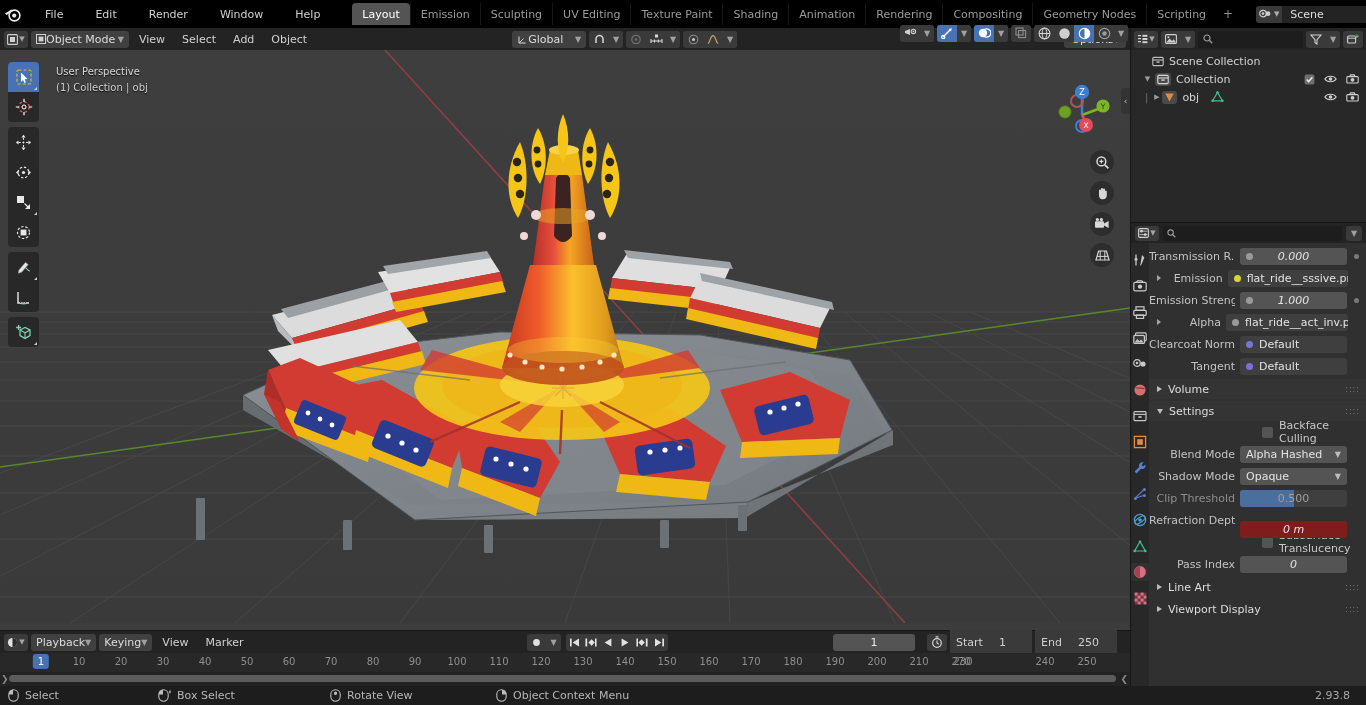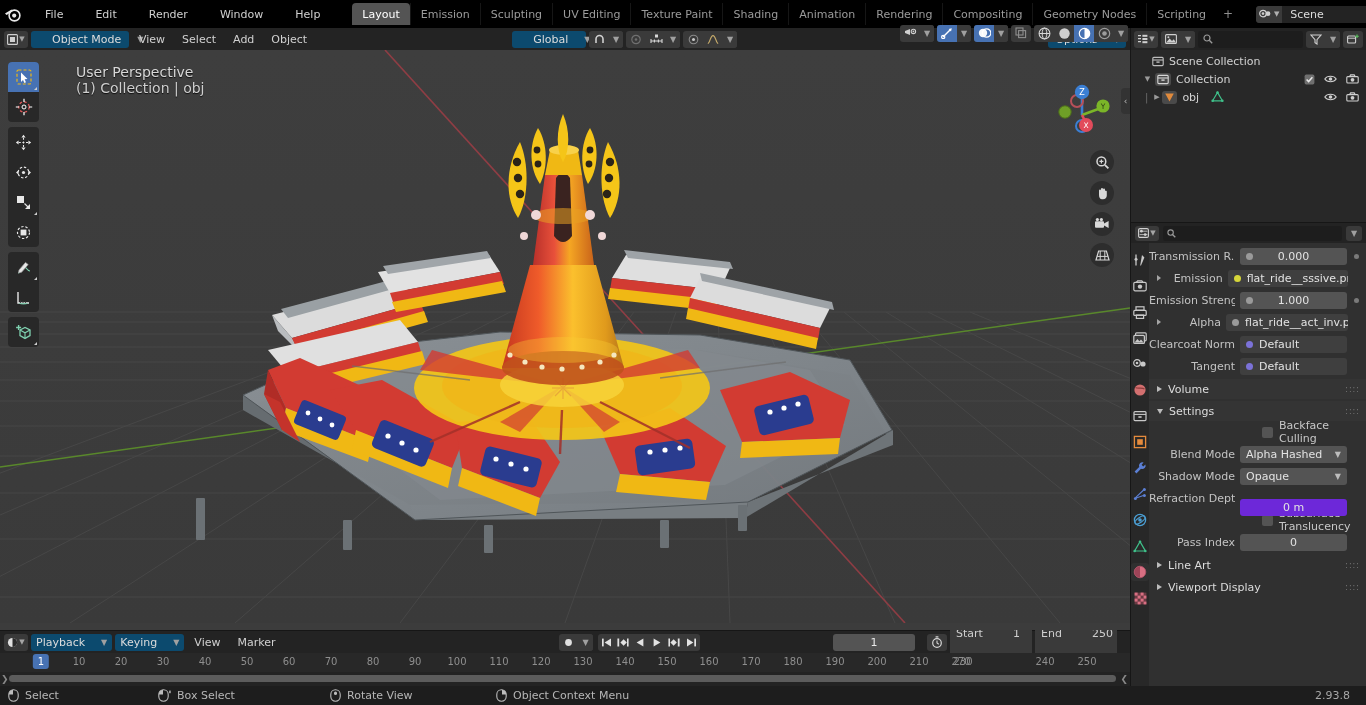--- a/index.html
+++ b/index.html
@@ -49,38 +49,38 @@
 
   
   .vp-header {
     height:22px; background:#232323; display:flex; align-items:center; padding:0 4px; gap:3px; flex:0 0 22px;
   }
   .editor-type {
     width:24px; height:17px; background:#3a3a3a; border-radius:3px; display:flex; align-items:center;
     justify-content:center; gap:1px;
   }
   .dd {
-    display:flex; align-items:center; height:17px; background:#0c4a6e; border-radius:3px;
-    padding:0 5px; gap:16px; font-size:11px; color:#dcdcdc; white-space:nowrap;
+    display:flex; align-items:center; height:17px; background:#404040; border-radius:3px;
+    padding:0 5px; gap:0; font-size:11px; color:#dcdcdc; white-space:nowrap;
   }
   .dd .cv { color:#a0a0a0; font-size:8px; }
   .hmenu { padding:2px 7px; font-size:11px; color:#d0d0d0; border-radius:3px; }
   .igrp { display:flex; align-items:center; height:17px; background:#3a3a3a; border-radius:3px; overflow:hidden; }
   .igrp > .ibtn { width:20px; height:17px; display:flex; align-items:center; justify-content:center; }
   .igrp > .ibtn.on { background:#4772b3; }
   .ibtn.flat { width:20px; height:17px; display:flex; align-items:center; justify-content:center;
     background:#3a3a3a; border-radius:3px; }
   .cvbtn { width:14px; height:17px; background:#3a3a3a; display:flex; align-items:center; justify-content:center; color:#a0a0a0; font-size:8px;}
   .spacer-grow { flex:1 1 auto; }
 
   
   .viewport { position:relative; flex:1 1 auto; overflow:hidden; background:#3c3c3c; }
   .vp-grid { position:absolute; inset:0; }
-  .vp-text { position:absolute; left:56px; top:14px; font-size:14px; color:#d8d8d8; line-height:16px;
-    text-shadow:0 1px 1px rgba(0,0,0,.8); pointer-events:none;margin-left:20px; }
+  .vp-text { position:absolute; left:56px; top:14px; font-size:10px; color:#d8d8d8; line-height:16px;
+    text-shadow:0 1px 1px rgba(0,0,0,.8); pointer-events:none; }
   .vp-text .l2 { color:#cfcfcf; }
 
   .toolbar-left { position:absolute; left:8px; top:12px; width:31px; display:flex; flex-direction:column; gap:0px;}
   .tgrp { background:#282828; border-radius:4px; overflow:hidden; margin-bottom:5px; }
   .tbtn { width:31px; height:30px; display:flex; align-items:center; justify-content:center; position:relative; }
   .tbtn.active { background:#4772b3; }
   .tcorner { position:absolute; right:2px; bottom:2px; width:0;height:0;
     border-left:3px solid transparent; border-bottom:3px solid #cfcfcf; }
 
   .nav-gizmo { position:absolute; right:12px; top:20px; width:80px; height:80px; }
@@ -92,22 +92,22 @@
   
   .tl { flex:0 0 56px; background:#232323; display:flex; flex-direction:column; border-top:1px solid #161616;}
   .tl-header { height:22px; display:flex; align-items:center; padding:0 4px; gap:3px; background:#232323;}
   .tl-playbtns { display:flex; align-items:center; height:17px; background:#3a3a3a; border-radius:3px; overflow:hidden; margin-left:2px;}
   .tl-playbtns .pb { width:17px; height:17px; display:flex; align-items:center; justify-content:center; }
   .numfield {
     height:17px; background:#545454; border-radius:3px; display:flex; align-items:center; justify-content:center;
     font-size:11px; color:#e8e8e8;
   }
   .lblfield {
-    height:31px; background:#3a3a3a; border-radius:3px; display:flex; align-items:flex-start;
-    font-size:11px; color:#cfcfcf; padding:0 6px; gap:30px;
+    height:31px; background:#3a3a3a; border-radius:3px; display:flex; align-items:center;
+    font-size:11px; color:#cfcfcf; padding:0 6px; gap:16px;
   }
   .tl-ruler { height:19px; background:#282828; position:relative; overflow:hidden; }
   .tick { position:absolute; top:3px; font-size:10px; color:#8e8e8e; transform:translateX(-50%); }
   .playhead { position:absolute; top:1px; height:15px; background:#4772b3; border-radius:3px;
     color:#fff; font-size:10px; display:flex; align-items:center; justify-content:center; transform:translateX(-50%); padding:0 5px;}
   .tl-scroll { height:13px; background:#232323; position:relative; }
   .tl-scroll .bar { position:absolute; left:9px; right:14px; top:3px; height:7px; background:#5c5c5c; border-radius:4px; }
   .tl-scroll .lchev { position:absolute; left:1px; top:2px; color:#888; font-size:9px;}
   .tl-scroll .rchev { position:absolute; right:2px; top:2px; color:#888; font-size:9px;}
 
@@ -130,21 +130,21 @@
   .ptab.active { background:#303030; }
   .props-body { flex:1 1 auto; padding:2px 0 0 0; overflow:hidden; }
   .prow { display:flex; align-items:center; height:22px; padding:0 6px 0 0; gap:5px; }
   .plabel { width:86px; text-align:right; font-size:11px; color:#c2c2c2; white-space:nowrap; overflow:hidden; }
   .plabel.dim { color:#8d8d8d; }
   .pfield {
     flex:1 1 auto; height:17px; background:#545454; border-radius:3px; display:flex; align-items:center;
     font-size:11px; color:#e2e2e2; padding:0 6px; gap:6px; position:relative; overflow:hidden;
   }
   .pfield.dark { background:#3f3f3f; }
-  .pfield.center { justify-content:center; }
+  .pfield.center { justify-content:center;font-style:italic; }
   .pdot { width:7px; height:7px; border-radius:50%; flex:0 0 7px; }
   .ptri { width:0;height:0;border-left:4px solid #a5a5a5;border-top:3px solid transparent;border-bottom:3px solid transparent; flex:0 0 4px; }
   .pend { width:8px; display:flex; align-items:center; justify-content:center; }
   .pend .d { width:5px;height:5px;border-radius:50%;background:#7a7a7a; }
   .panel-head { display:flex; align-items:center; height:20px; gap:6px; padding-left:8px; background:#343434; margin-top:2px;}
   .panel-head .ptri2 { width:0;height:0;border-left:5px solid #bcbcbc;border-top:3.5px solid transparent;border-bottom:3.5px solid transparent; }
   .panel-head .pdown { width:0;height:0;border-top:5px solid #bcbcbc;border-left:3.5px solid transparent;border-right:3.5px solid transparent; }
   .panel-head .ptitle { font-size:11px; color:#dcdcdc; }
   .grip { margin-left:auto; padding-right:6px; color:#777; font-size:8px; letter-spacing:1px; line-height:5px;}
   .cb { width:11px; height:11px; background:#545454; border-radius:2px; flex:0 0 11px; }
@@ -1242,25 +1242,33 @@
 
             <div class="prow">
               <div class="plabel">Shadow Mode</div>
               <div class="sel">
                 <span>Opaque</span>
                 <span class="cv">▼</span>
               </div>
               <div class="pend"></div>
             </div>
 
+            <div class="prow">
+              <div class="plabel dim">Clip Threshold</div>
+              <div class="slider">
+                <span class="fill" style="width:50%"></span>
+                <span>0.500</span>
+              </div>
+              <div class="pend"></div>
+            </div>
 
 
             <div class="prow">
               <div class="plabel">Refraction Depth</div>
-              <div class="pfield center dark" style="background:#6d28d9;margin-top:19px;">
+              <div class="pfield center dark" style="background:#7f1d1d;margin-top:19px;">
                 <span>0 m</span>
               </div>
               <div class="pend"></div>
             </div>
 
             <div class="crow">
               <span class="cb"></span>
               <span class="ctext">Subsurface Translucency</span>
             </div>
 

